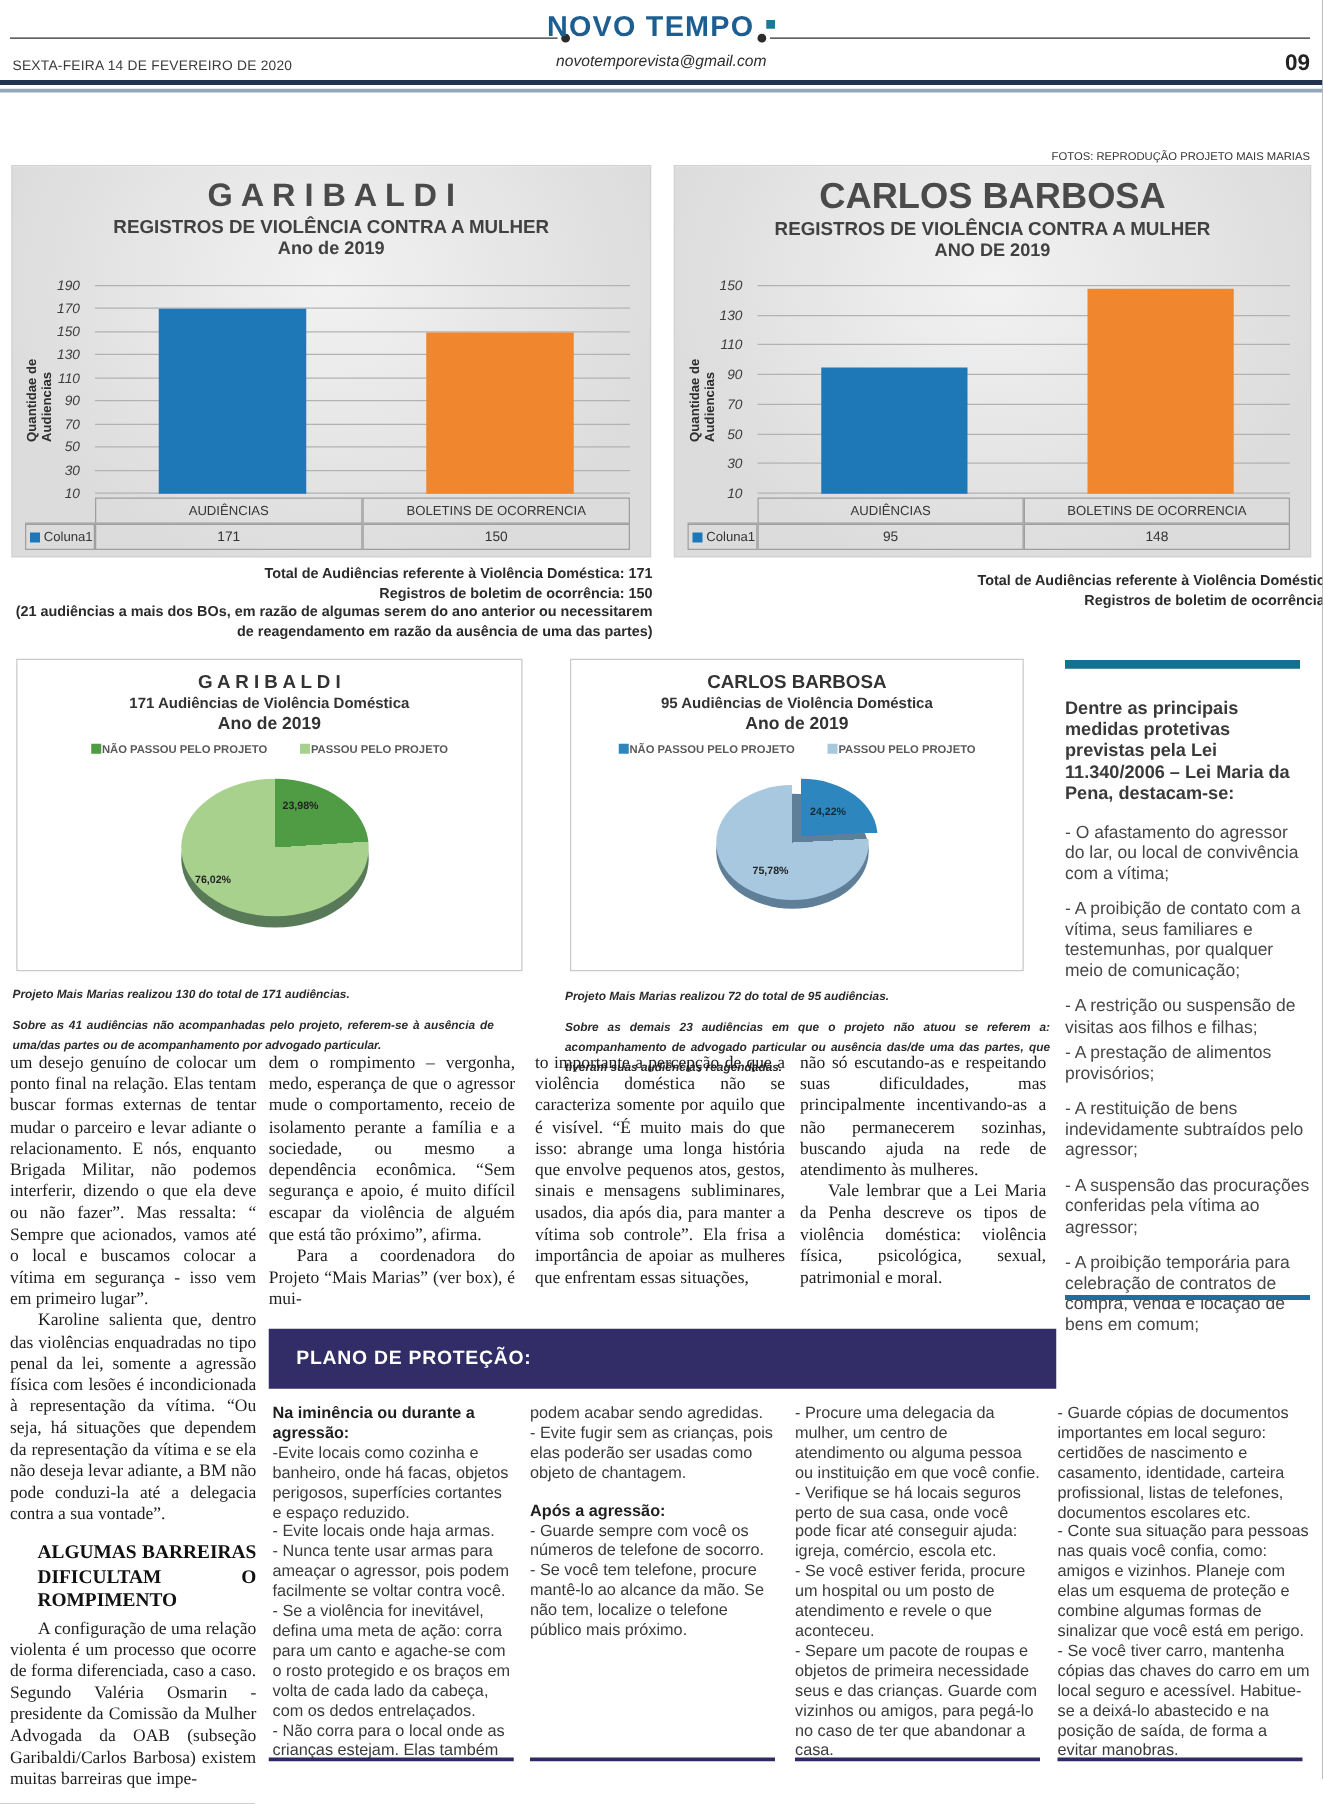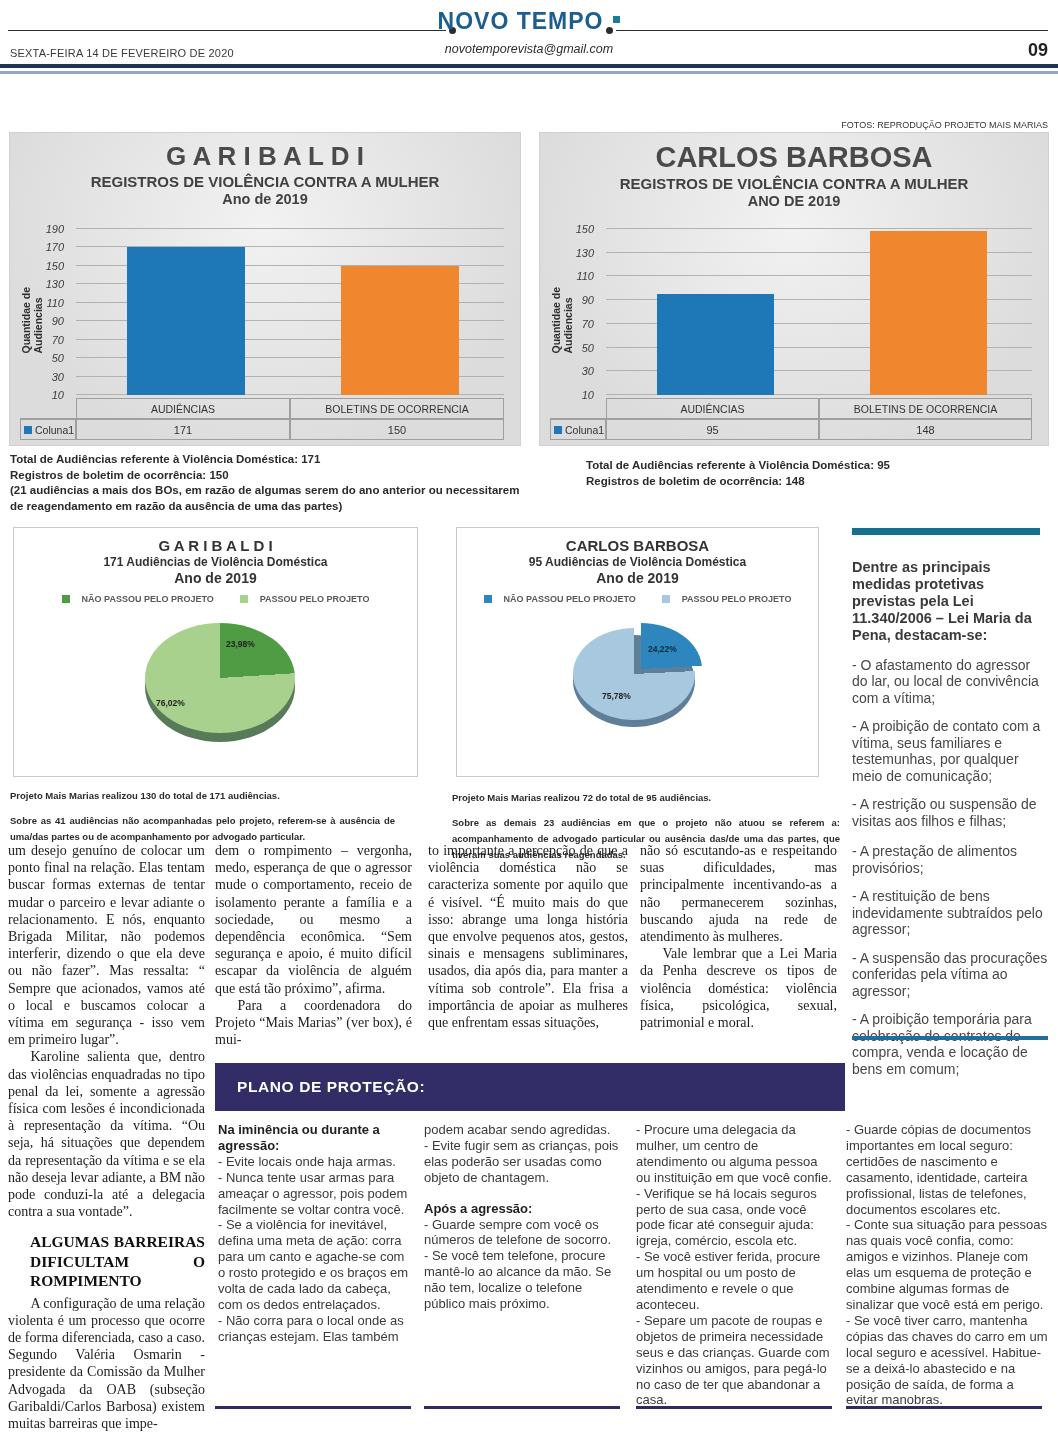--- a/index.html
+++ b/index.html
@@ -44,57 +44,57 @@
             display:grid;grid-template-columns:56px 1fr 1fr;grid-template-rows:1fr 1fr;}
   .bc-cell{border:1px solid #9f9f9f;display:flex;align-items:center;justify-content:center;
            font-size:10.5px;color:#333;overflow:hidden;}
   .bc-cell.blank{border-right:none;border-top:none;border-left:none;}
   .bc-legend{justify-content:flex-start;padding-left:3px;font-size:10.5px;}
   .bc-legend .sq{width:8px;height:8px;margin-right:3px;flex:none;}
   .bc-val{font-size:11px;}
 
   
   .bar-notes{position:absolute;font-size:11.5px;font-weight:bold;color:#2b2b2b;line-height:1.35;}
-  .bar-notes p{margin:0;}
+  .bar-notes p{margin:0;text-align:right;}
   .bar-notes.left{left:10px;top:452px;width:512px;}
   .bar-notes.right{left:546px;top:458px;width:500px;margin-left:40px;}
 
   
   .pie-box{position:absolute;top:527px;height:248px;background:#fff;border:1px solid #c9c9c9;}
   .pie-box.g{left:13px;width:403px;}
   .pie-box.cb{left:456px;width:361px;}
   .pie-title{text-align:center;font-weight:bold;color:#333;font-size:15px;margin-top:9px;}
   .pie-sub{text-align:center;font-weight:bold;color:#333;font-size:12px;margin-top:1px;}
   .pie-period{text-align:center;font-weight:bold;color:#333;font-size:14px;margin-top:1px;}
   .pie-legend{display:flex;justify-content:center;gap:26px;margin-top:8px;
               font-size:9px;font-weight:bold;color:#595959;}
-  .pie-legend .pl-item{display:flex;align-items:center;gap:12px;}
+  .pie-legend .pl-item{display:flex;align-items:center;gap:1px;}
   .pie-legend .psq{width:8px;height:8px;flex:none;}
   .pie-rim,.pie-disc,.pie-wedge{position:absolute;border-radius:50%;}
   .g .pie-rim{left:131px;top:104px;width:150px;height:110px;background:#587a58;}
   .g .pie-disc{left:131px;top:95px;width:150px;height:110px;}
   .cb .pie-rim{left:116px;top:107px;width:122px;height:92px;background:#5f7f99;}
   .cb .pie-disc{left:116px;top:100px;width:122px;height:92px;}
   .cb .pie-wedge{left:123px;top:95px;width:122px;height:92px;}
   .pie-lab{position:absolute;font-size:8.5px;font-weight:bold;color:#222;}
   .g .lab1{left:212px;top:111px;} .g .lab2{left:142px;top:170px;}
   .cb .lab1{left:191px;top:116px;color:#102a3d;} .cb .lab2{left:145px;top:163px;}
 
   
-  .pie-notes{position:absolute;font-size:9.5px;font-weight:bold;color:#2b2b2b;line-height:1.7;text-align:justify;}
+  .pie-notes{position:absolute;font-size:9.5px;font-weight:bold;color:#2b2b2b;line-height:1.7;text-align:justify;font-style:italic;}
   .pie-notes p{margin:0 0 9px 0;}
   .pie-notes.left{left:10px;top:788px;width:385px;}
   .pie-notes.right{left:452px;top:790px;width:388px;}
 
   
   .sidebar{position:absolute;left:852px;top:528px;width:196px;}
   .sb-topline{width:188px;height:7px;background:#156f8e;}
   .sb-intro{margin-top:24px;font-size:14.5px;font-weight:bold;color:#3a3a3a;line-height:1.18;}
   .sidebar p.sb-item{margin:12px 0 0 0;font-size:14px;color:#474747;line-height:1.18;}
-  .sidebar p.sb-item.tight{margin-top:14px;}
+  .sidebar p.sb-item.tight{margin-top:4px;}
   .sb-bottomline{position:absolute;left:852px;top:1036px;width:196px;height:4px;background:#1e6fa0;}
 
   
   .acol{position:absolute;top:842px;font-family:"Liberation Serif",serif;font-size:14px;
         line-height:17.2px;color:#1d1d1d;text-align:justify;}
   .acol p{margin:0;}
   .acol p + p{text-indent:1.6em;}
   .acol p.ind{text-indent:1.6em;}
   .acol.c1{left:8px;width:197px;height:592px;}
   .acol.c2{left:215px;width:197px;}
@@ -317,20 +317,21 @@
   <div class="acol c4">
       <p>não só escutando-as e respeitando suas dificuldades, mas principalmente incentivando-as a não permanecerem sozinhas, buscando ajuda na rede de atendimento às mulheres.</p>
       <p>Vale lembrar que a Lei Maria da Penha descreve os tipos de violência doméstica: violência física, psicológica, sexual, patrimonial e moral.</p>
     </div>
 
   <div class="plano-banner">PLANO DE PROTEÇÃO:</div>
 
   <div class="pcol p1">
     <p class="p-head">Na iminência ou durante a agressão:</p>
     <div>
+        <p>-Evite locais como cozinha e banheiro, onde há facas, objetos perigosos, superfícies cortantes e espaço reduzido.</p>
         <p>- Evite locais onde haja armas.</p>
         <p>- Nunca tente usar armas para ameaçar o agressor, pois podem facilmente se voltar contra você.</p>
         <p>- Se a violência for inevitável, defina uma meta de ação: corra para um canto e agache-se com o rosto protegido e os braços em volta de cada lado da cabeça, com os dedos entrelaçados.</p>
         <p>- Não corra para o local onde as crianças estejam. Elas também</p>
       </div>
   </div>
   <div class="pcol p2">
     <div>
         <p>podem acabar sendo agredidas.</p>
         <p>- Evite fugir sem as crianças, pois elas poderão ser usadas como objeto de chantagem.</p>

